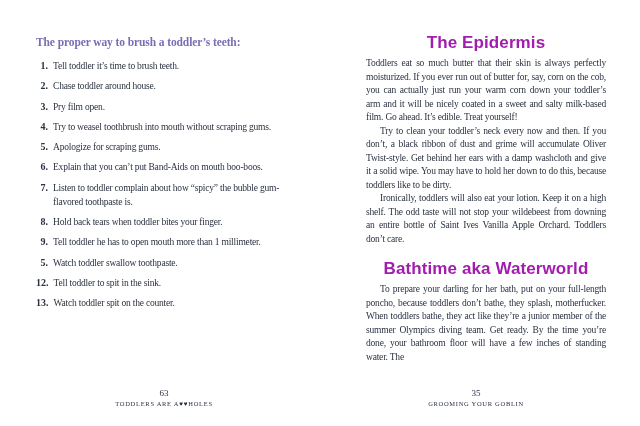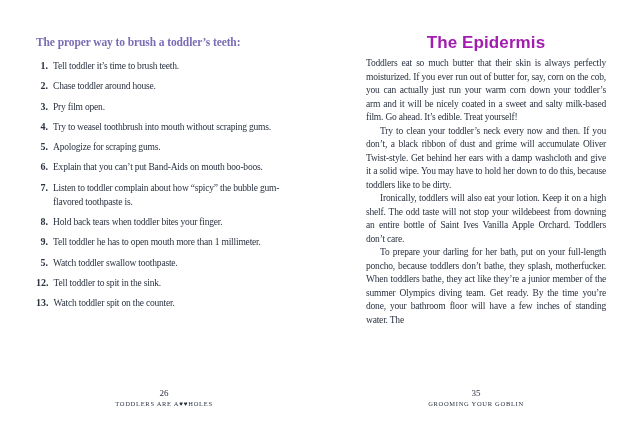--- a/index.html
+++ b/index.html
@@ -109,29 +109,30 @@
         <span class="step-text">Tell toddler to spit in the sink.</span>
       </li>
       <li>
         <span class="step-num">13.</span>
         <span class="step-text">Watch toddler spit on the counter.</span>
       </li>
     </ol>
   </div>
 
   <div class="page-footer fl">
-    <div class="page-num">26</div>
+    <div class="page-num">63</div>
     <div class="running-foot">TODDLERS ARE A♥♥HOLES</div>
   </div>
 
   <div class="right-content">
     <h1 class="section-heading">The Epidermis</h1>
     <p>Toddlers eat so much butter that their skin is always perfectly moisturized. If you ever run out of butter for, say, corn on the cob, you can actually just run your warm corn down your toddler’s arm and it will be nicely coated in a sweet and salty milk-based film. Go ahead. It’s edible. Treat yourself!</p>
     <p class="indent">Try to clean your toddler’s neck every now and then. If you don’t, a black ribbon of dust and grime will accumulate Oliver Twist-style. Get behind her ears with a damp washcloth and give it a solid wipe. You may have to hold her down to do this, because toddlers like to be dirty.</p>
     <p class="indent">Ironically, toddlers will also eat your lotion. Keep it on a high shelf. The odd taste will not stop your wildebeest from downing an entire bottle of Saint Ives Vanilla Apple Orchard. Toddlers don’t care.</p>
+    <h1 class="section-heading second">Bathtime aka Waterworld</h1>
     <p class="indent">To prepare your darling for her bath, put on your full-length poncho, because toddlers don’t bathe, they splash, motherfucker. When toddlers bathe, they act like they’re a junior member of the summer Olympics diving team. Get ready. By the time you’re done, your bathroom floor will have a few inches of standing water. The</p>
   </div>
 
   <div class="page-footer fr">
     <div class="page-num">35</div>
     <div class="running-foot">GROOMING YOUR GOBLIN</div>
   </div>
 
 </div>
 

